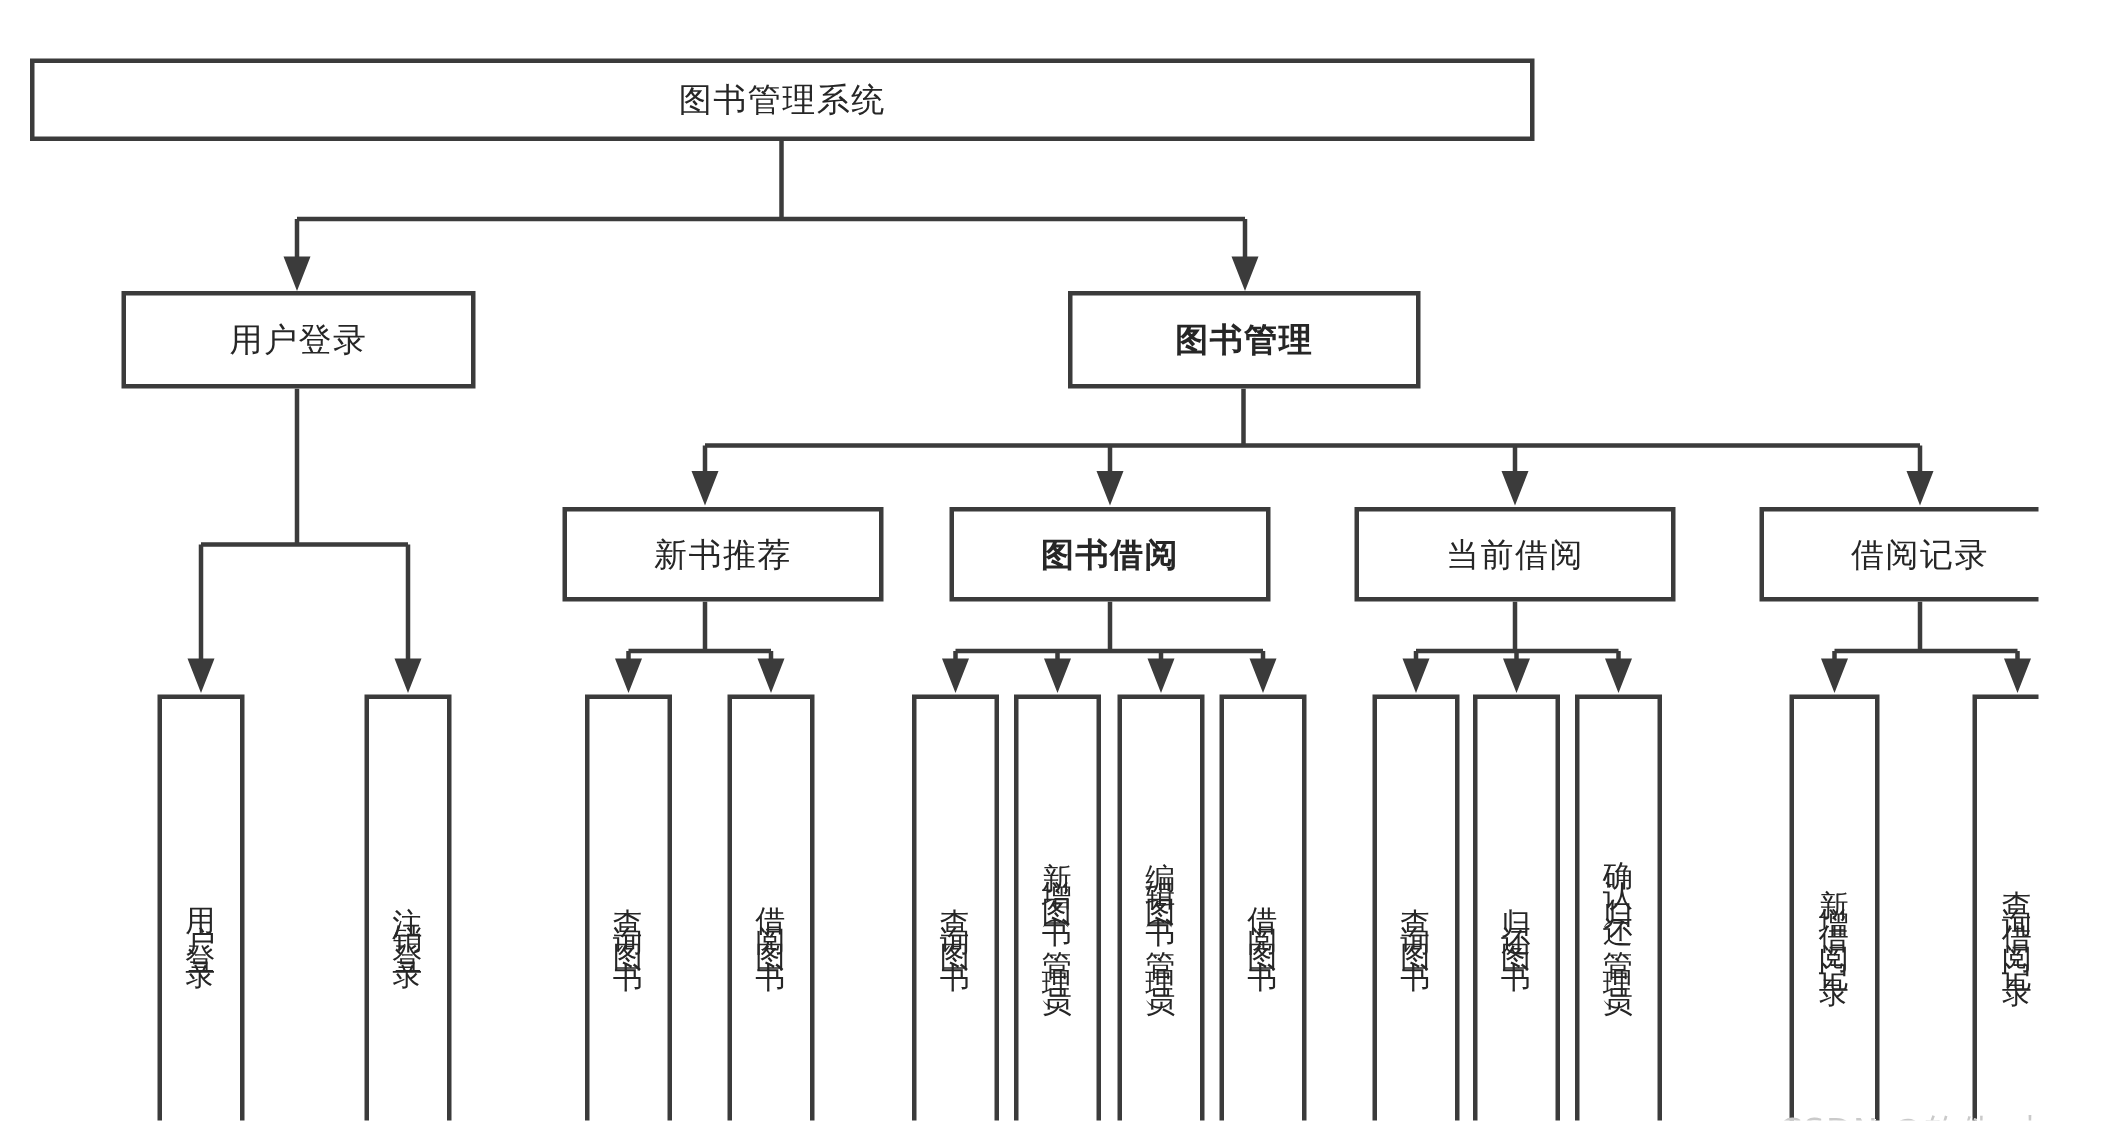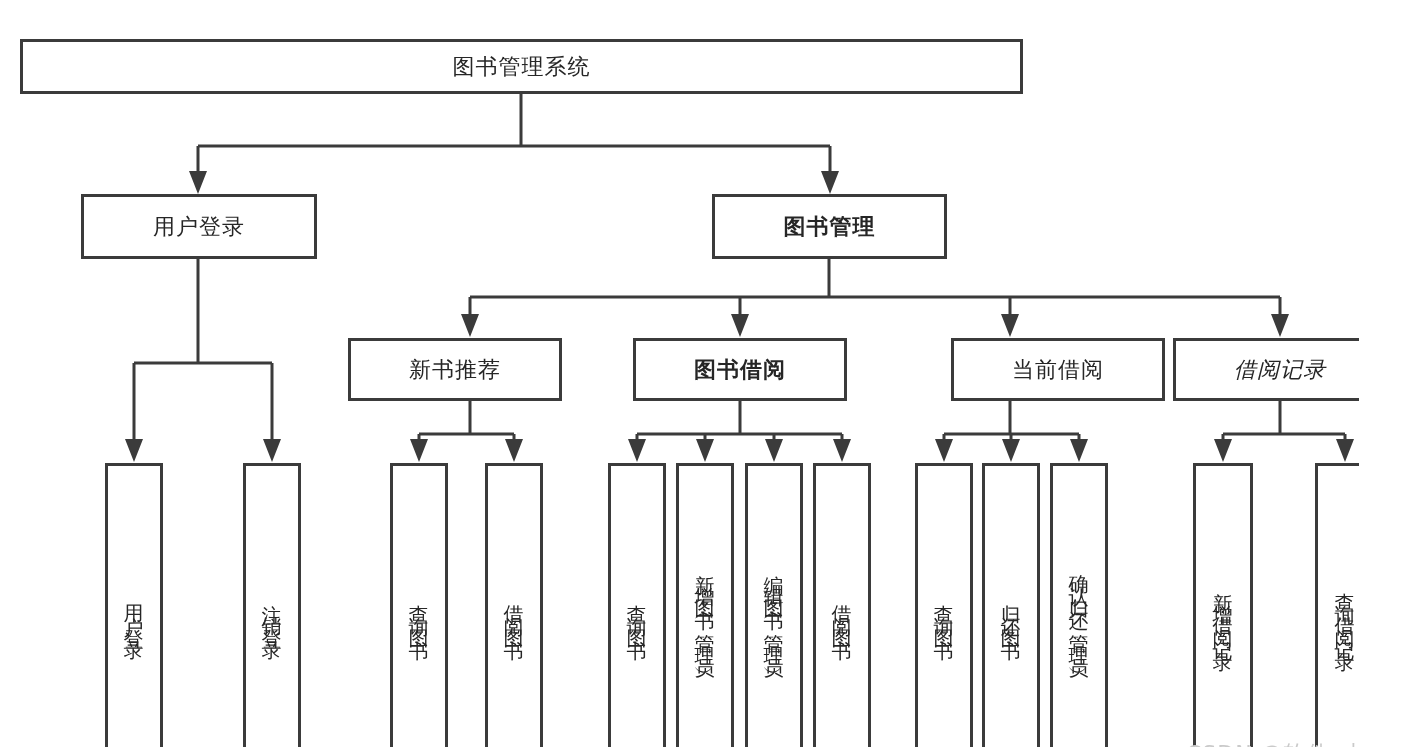--- a/index.html
+++ b/index.html
@@ -47,24 +47,24 @@
          M935 413 L953 413 L944 436 Z M1002 413 L1020 413 L1011 436 Z
          M1070 413 L1088 413 L1079 436 Z M1214 413 L1232 413 L1223 436 Z
          M1336 413 L1354 413 L1345 436 Z"></path>
   </svg>
 
   <div class="node h-node" style="left:20px;top:13px;width:1003px;height:55px;">图书管理系统</div>
 
   <div class="node h-node" style="left:81px;top:168px;width:236px;height:65px;">用户登录</div>
   <div class="node h-node" style="left:712px;top:168px;width:235px;height:65px;font-weight:bold;">图书管理</div>
 
-  <div class="node h-node" style="left:348px;top:312px;width:214px;height:63px;">新书推荐</div>
+  <div class="node h-node" style="left:375px;top:312px;width:214px;height:63px;">新书推荐</div>
   <div class="node h-node" style="left:633px;top:312px;width:214px;height:63px;font-weight:bold;">图书借阅</div>
-  <div class="node h-node" style="left:951px;top:312px;width:214px;height:63px;">当前借阅</div>
-  <div class="node h-node" style="left:1173px;top:312px;width:214px;height:63px;font-style:italic;">借阅记录</div>
+  <div class="node h-node" style="left:903px;top:312px;width:214px;height:63px;">当前借阅</div>
+  <div class="node h-node" style="left:1173px;top:312px;width:214px;height:63px;">借阅记录</div>
 
   <div class="node v-node" style="left:105px;top:437px;width:58px;height:300px;">用户登录</div>
   <div class="node v-node" style="left:243px;top:437px;width:58px;height:300px;">注销登录</div>
 
   <div class="node v-node" style="left:390px;top:437px;width:58px;height:300px;">查询图书</div>
   <div class="node v-node" style="left:485px;top:437px;width:58px;height:300px;">借阅图书</div>
 
   <div class="node v-node" style="left:608px;top:437px;width:58px;height:300px;">查询图书</div>
   <div class="node v-node" style="left:676px;top:437px;width:58px;height:300px;">新增图书（管理员）</div>
   <div class="node v-node" style="left:745px;top:437px;width:58px;height:300px;">编辑图书（管理员）</div>

